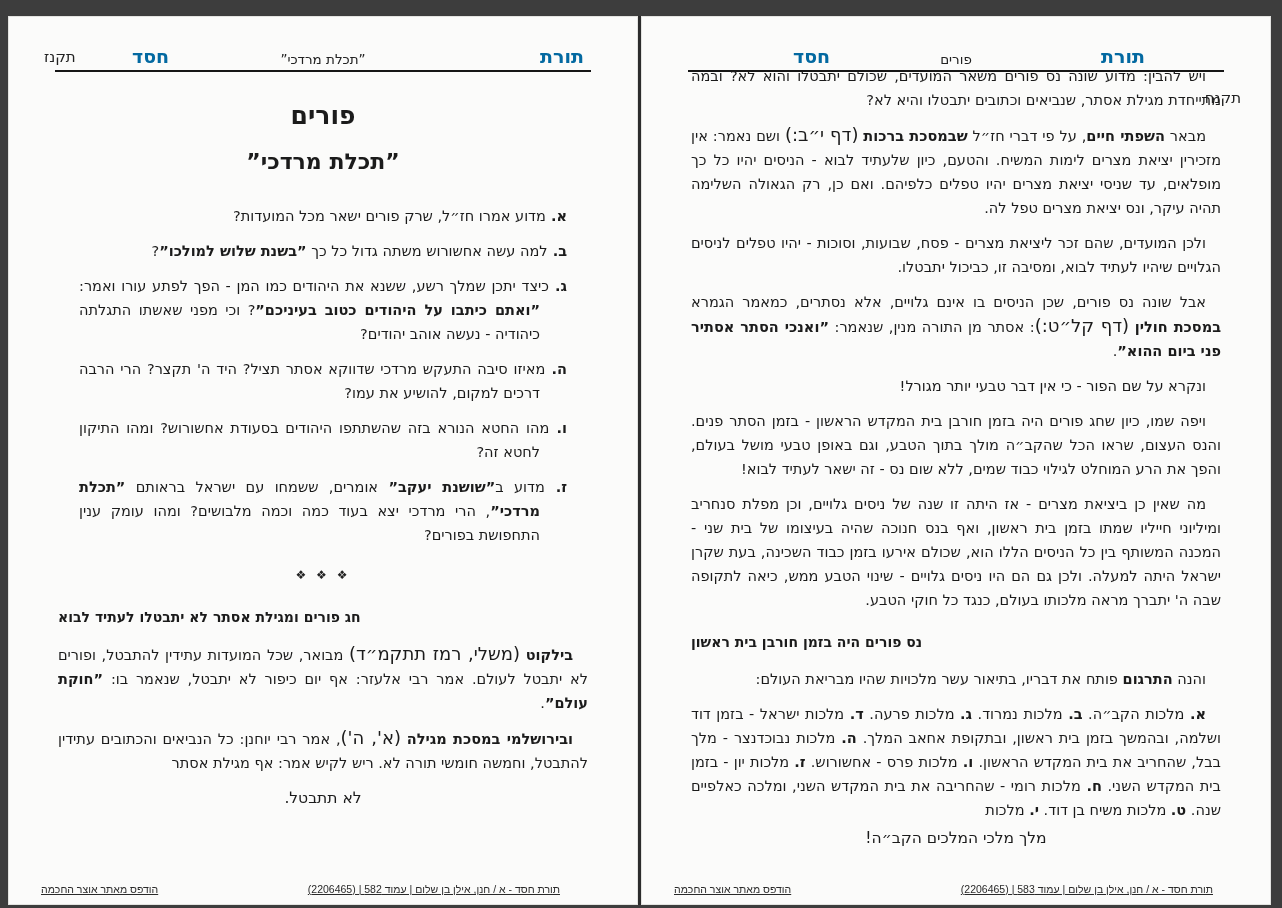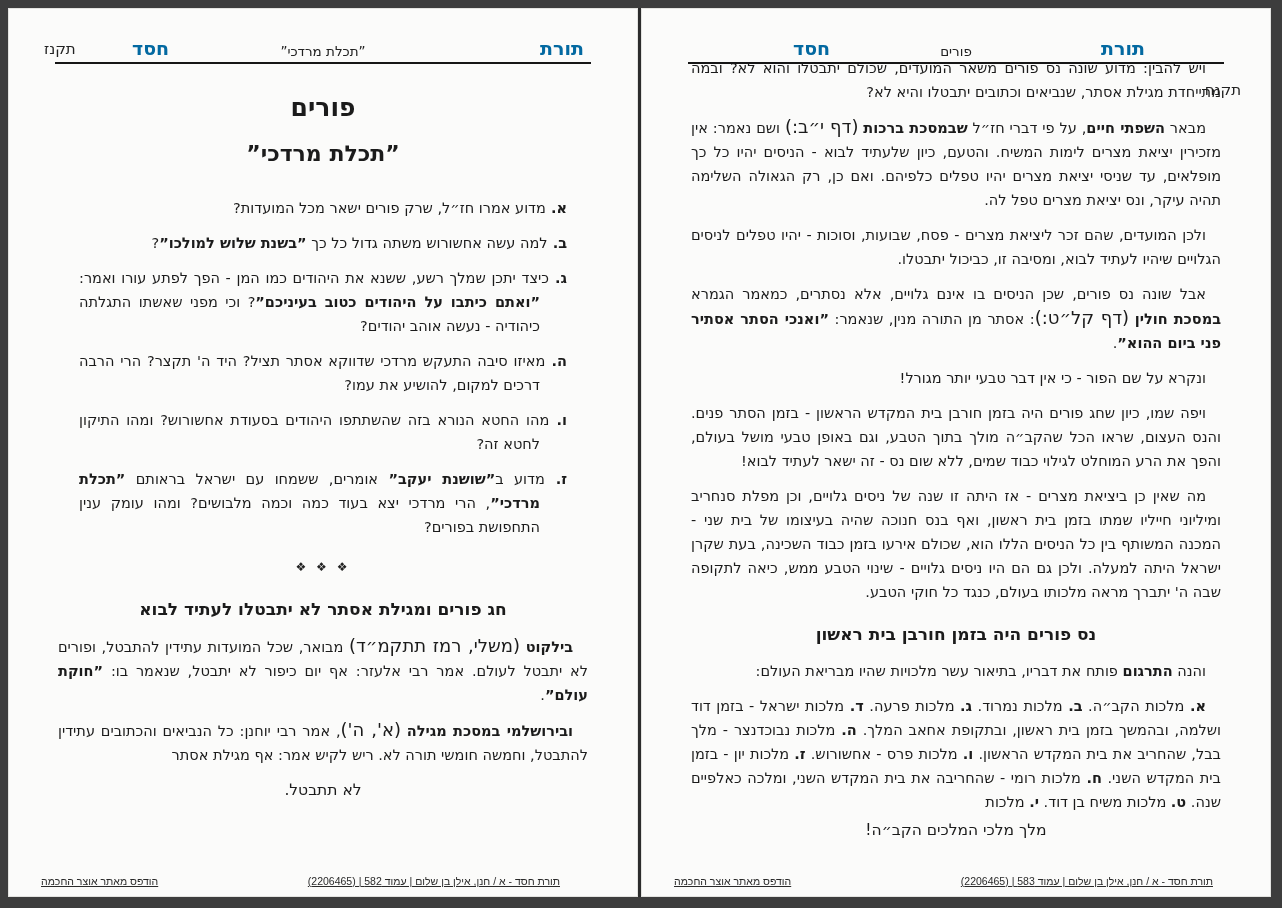--- a/index.html
+++ b/index.html
@@ -1,18 +1,18 @@
 <!DOCTYPE html>
 <html lang="he"><head>
 <meta charset="utf-8">
 <style>
   html,body{margin:0;padding:0;}
   .stage{position:relative;width:1282px;height:908px;background:#3d3d3d;overflow:hidden;
          font-family:"DejaVu Sans",sans-serif;}
-  .spread{position:absolute;top:8px;left:8px;display:flex;}
+  .spread{position:absolute;top:16px;left:8px;display:flex;}
   .page{position:relative;width:630px;height:889px;background:#fbfbfa;
         box-shadow:inset 0 0 0 1px #e3e3e0;overflow:hidden;color:#1b1b1b;}
   .divider{width:3px;height:889px;background:#2c2c2c;}
 
   
   .hd-rule{position:absolute;top:54px;left:47px;right:47px;border-top:2px solid #161616;}
   .hd{position:absolute;top:29px;font-weight:bold;font-size:19px;color:#0369a1;}
   .hd-num{position:absolute;top:32px;font-size:15px;color:#222;}
   .hd-center{position:absolute;top:35px;left:0;right:0;text-align:center;font-size:13.5px;color:#222;}
   .page--left  .hd-num{left:36px;}
@@ -26,21 +26,21 @@
   .content{position:absolute;left:0;right:0;top:0;bottom:0;padding:0 50px;direction:rtl;}
   .page--left  .content{padding-top:88px;}
   .page--right .content{padding-top:48px;}
   .text{font-size:14.5px;line-height:24px;text-align:justify;}
   .para{text-indent:15px;margin:0 0 11px 0;}
   .main-title{text-align:center;font-weight:bold;font-size:25px;margin:0 0 2px 0;}
   .sub-title{text-align:center;font-weight:bold;font-size:22px;margin:22px 0 0 0;}
   .questions{padding:0 21px;margin-top:30px;}
   .q{margin:0 0 11px 0;padding-right:27px;text-indent:-27px;}
   .ornament{text-align:center;font-size:12px;letter-spacing:3px;margin:16px 0 8px 0;color:#222;}
-  .section-heading{text-align:center;font-weight:bold;font-size:17px;margin:18px 0 13px 0;}
+  .section-heading{text-align:left;font-weight:bold;font-size:14px;margin:18px 0 13px 0;}
   .closing-line{text-align:center;font-size:15.5px;margin-top:4px;}
   .b{font-weight:bold;}
   .sm{font-size:18px;}
 
   
   .foot{position:absolute;bottom:10px;left:0;right:0;display:flex;justify-content:space-between;
         direction:rtl;font-family:"Liberation Sans",sans-serif;font-size:10.5px;color:#2a2a2a;}
   .foot span{text-decoration:underline;}
   .page--left  .foot{padding:0 78px 0 33px;}
   .page--right .foot{padding:0 58px 0 33px;}

